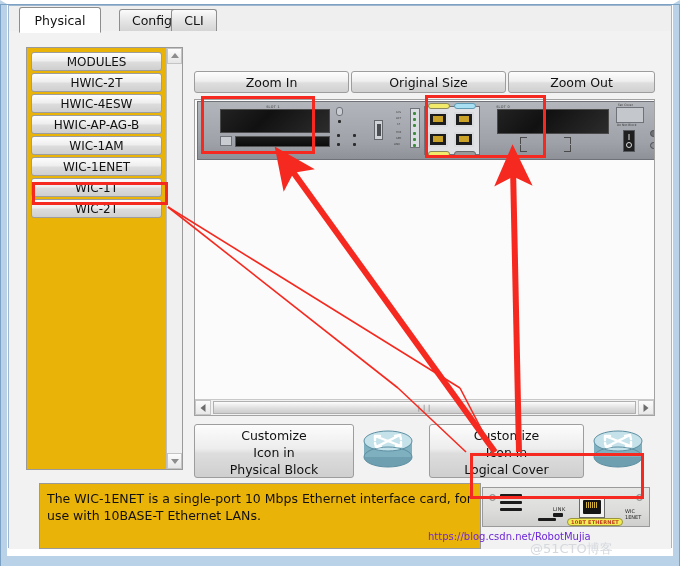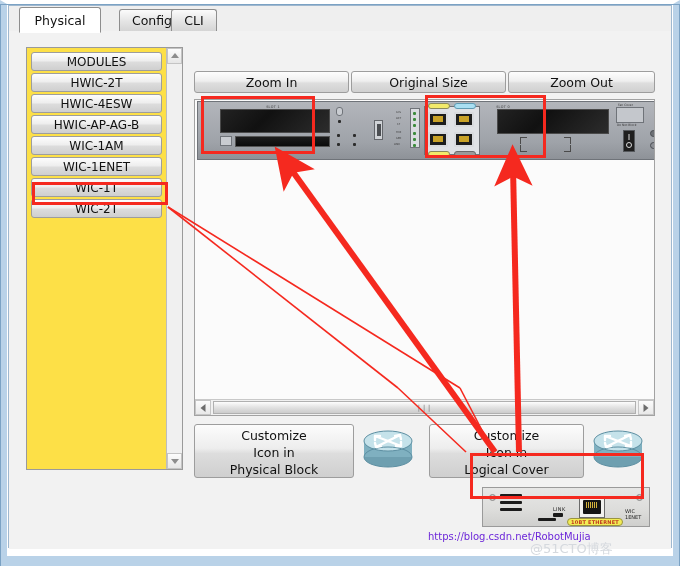--- a/index.html
+++ b/index.html
@@ -49,21 +49,21 @@
   .tab0{left:10px;width:82px;}
   .tab1{left:94px;width:66px;margin-left:16px;}
   .tab2{left:162px;width:46px;}
 
   
   .content{
     position:absolute;left:9px;top:31px;width:662px;height:518px;
     background:#f2f2f2;
   }
   .panel-white{
-    position:absolute;background:#fde047;border:1px solid #9a9a9a;
+    position:absolute;background:#eab308;border:1px solid #9a9a9a;
   }
 
   
   .modlist{
     left:17px;top:16px;width:155px;height:421px;
   }
   .modlist-inner{
     position:absolute;left:0;top:0;right:16px;bottom:0;overflow:hidden;
     padding-top:2px;
   }
@@ -381,20 +381,23 @@
       <ellipse cx="31" cy="34" rx="24" ry="10" fill="#6e9fb0"></ellipse>
       <rect x="7" y="18" width="48" height="16" fill="#7fb0c0"></rect>
       <ellipse cx="31" cy="18" rx="24" ry="10" fill="#c5e2ea" stroke="#5d8fa2" stroke-width="1"></ellipse>
       <ellipse cx="31" cy="34" rx="24" ry="10" fill="none" stroke="#5d8fa2" stroke-width="1"></ellipse>
       <path d="M31 18 L18 13 M18 13 l5 0 M18 13 l0 4" stroke="#ffffff" stroke-width="2.4" fill="none" stroke-linecap="round"></path>
       <path d="M31 18 L44 23 M44 23 l-5 0 M44 23 l0 -4" stroke="#ffffff" stroke-width="2.4" fill="none" stroke-linecap="round"></path>
       <path d="M31 18 L43 12 M43 12 l-5 1 M43 12 l1 4" stroke="#ffffff" stroke-width="2.4" fill="none" stroke-linecap="round"></path>
       <path d="M31 18 L19 24 M19 24 l5 -1 M19 24 l-1 -4" stroke="#ffffff" stroke-width="2.4" fill="none" stroke-linecap="round"></path>
     </svg>
 
+    <div class="panel-white descbox">
+      <div class="desctext">The WIC-1ENET is a single-port 10 Mbps Ethernet interface card, for use with 10BASE-T Ethernet LANs.</div>
+    </div>
 
     <div class="wiccard">
       <div class="wc-screw" style="left:6px;top:6px;"></div>
       <div class="wc-screw" style="right:6px;top:6px;"></div>
       <div class="wc-vent" style="left:17px;top:6px;width:22px;"></div>
       <div class="wc-vent" style="left:17px;top:13px;width:22px;"></div>
       <div class="wc-vent" style="left:17px;top:20px;width:22px;"></div>
       <div class="wc-vent" style="left:55px;top:8px;width:18px;"></div>
       <div class="wc-vent" style="left:55px;top:30px;width:18px;"></div>
       <div class="wc-vent" style="left:128px;top:8px;width:16px;"></div>

